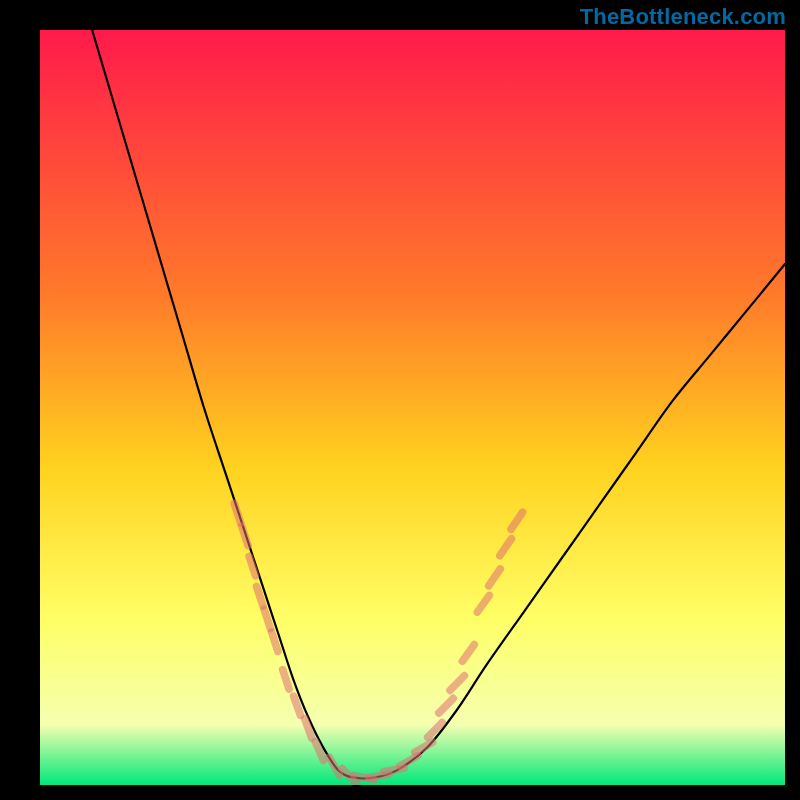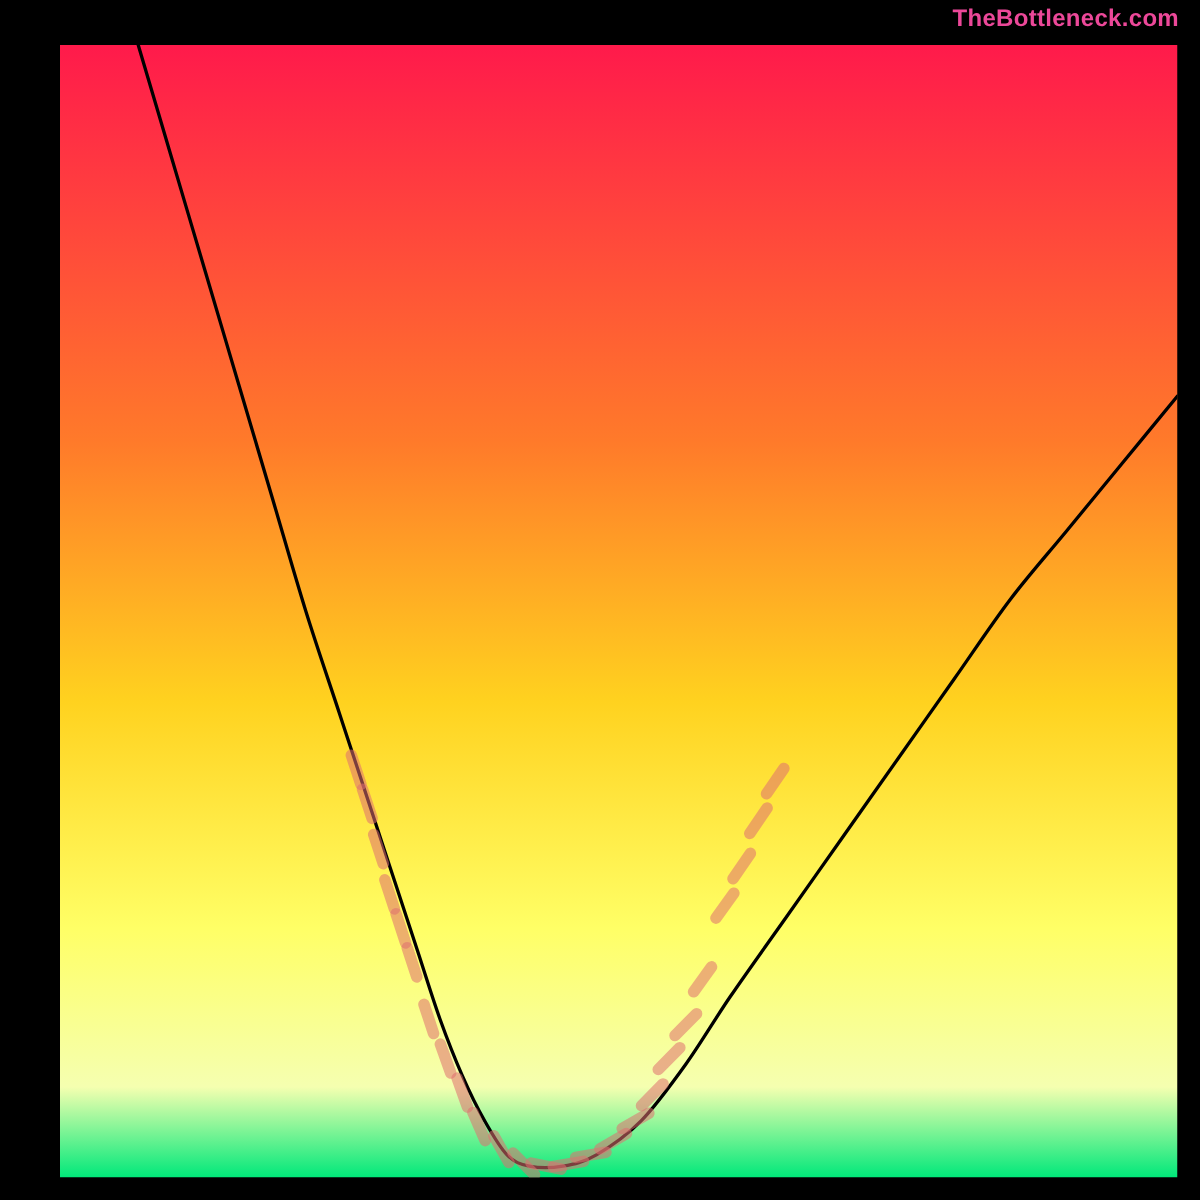--- a/index.html
+++ b/index.html
@@ -23,22 +23,22 @@
     position: absolute;
     left: 40px;
     top: 30px;
     width: 745px;
     height: 755px;
   }
   .watermark {
     position: absolute;
     top: 4px;
     right: 14px;
-    color: #ec4899;
-    font-size: 16px;
+    color: #0369a1;
+    font-size: 22px;
     font-weight: 600;
     letter-spacing: 0.2px;
     user-select: none;
   }
   svg { display: block; }
 </style>
 </head>
 <body>
 
 <div class="frame">

